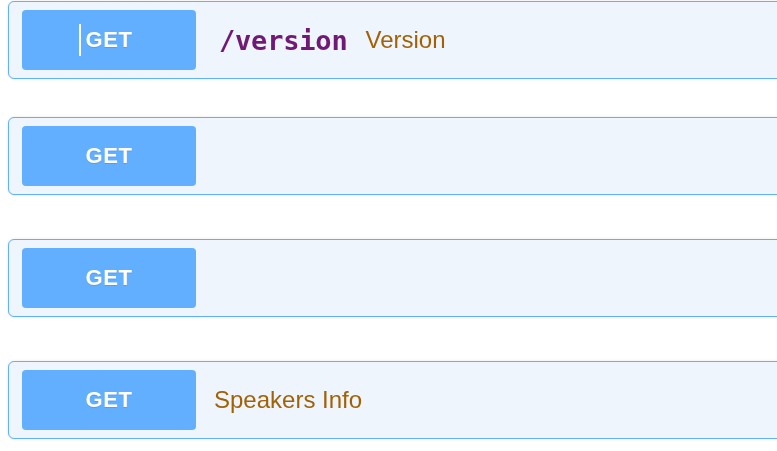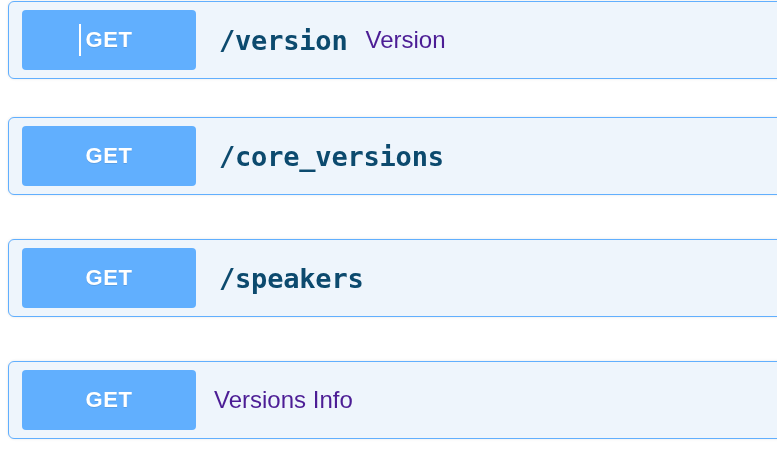--- a/index.html
+++ b/index.html
@@ -68,31 +68,31 @@
     width: 2px;
     height: 32px;
     background: #ffffff;
   }
 
   .op-path {
     margin-left: 23px;
     font-family: "DejaVu Sans Mono", "Liberation Mono", monospace;
     font-size: 27px;
     font-weight: bold;
-    color: #0c4a6e;
+    color: #701a75;
     white-space: nowrap;
     letter-spacing: -0.2px;
   }
 
   .op-summary {
     margin-left: 18px;
     font-family: "Liberation Sans", sans-serif;
     font-size: 24px;
     font-weight: normal;
-    color: #4c1d95;
+    color: #a16207;
     white-space: nowrap;
   }
 </style>
 </head>
 <body>
 
 <div id="endpoint-list">
 
   <div class="op-row row-0">
     <div class="op-method">
@@ -100,30 +100,28 @@
       <span class="caret"></span>
     </div>
     <span class="op-path">/version</span>
     <span class="op-summary">Version</span>
   </div>
 
   <div class="op-row row-1">
     <div class="op-method">
       <span>GET</span>
     </div>
-    <span class="op-path">/core_versions</span>
   </div>
 
   <div class="op-row row-2">
     <div class="op-method">
       <span>GET</span>
     </div>
-    <span class="op-path">/speakers</span>
   </div>
 
   <div class="op-row row-3">
     <div class="op-method">
       <span>GET</span>
     </div>
-    <span class="op-summary">Versions Info</span>
+    <span class="op-summary">Speakers Info</span>
   </div>
 
 </div>
 
 </body></html>

